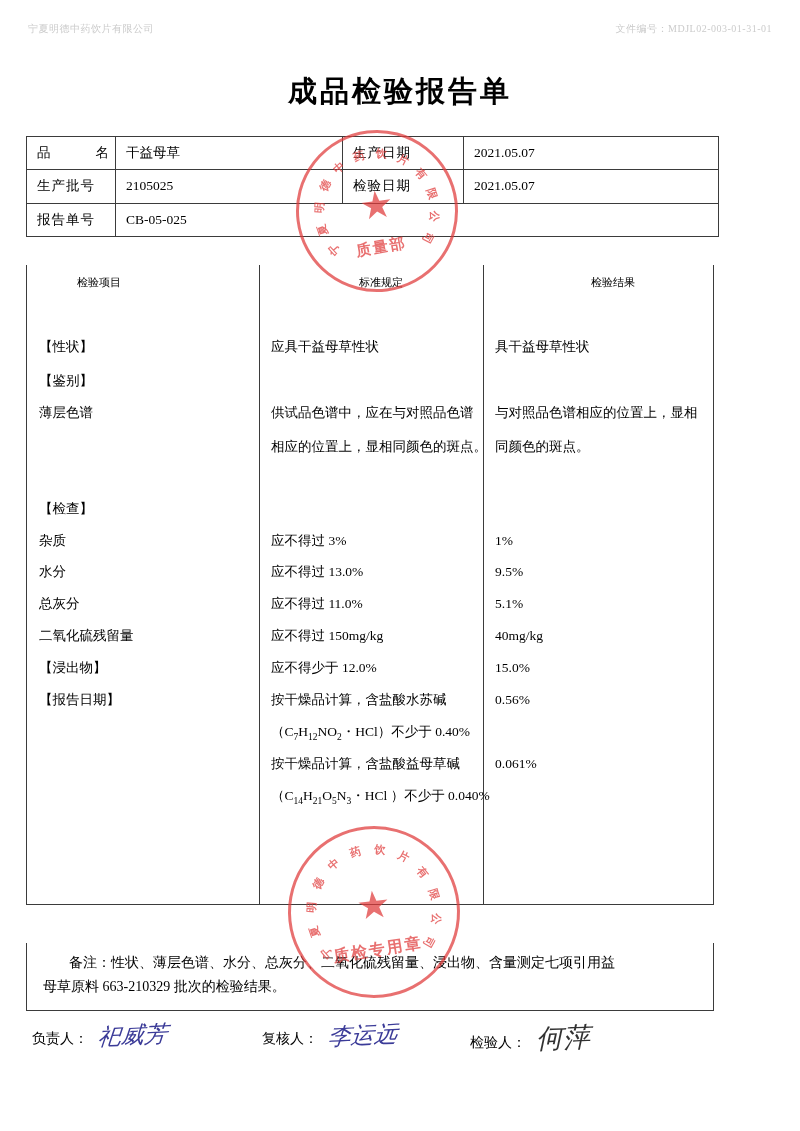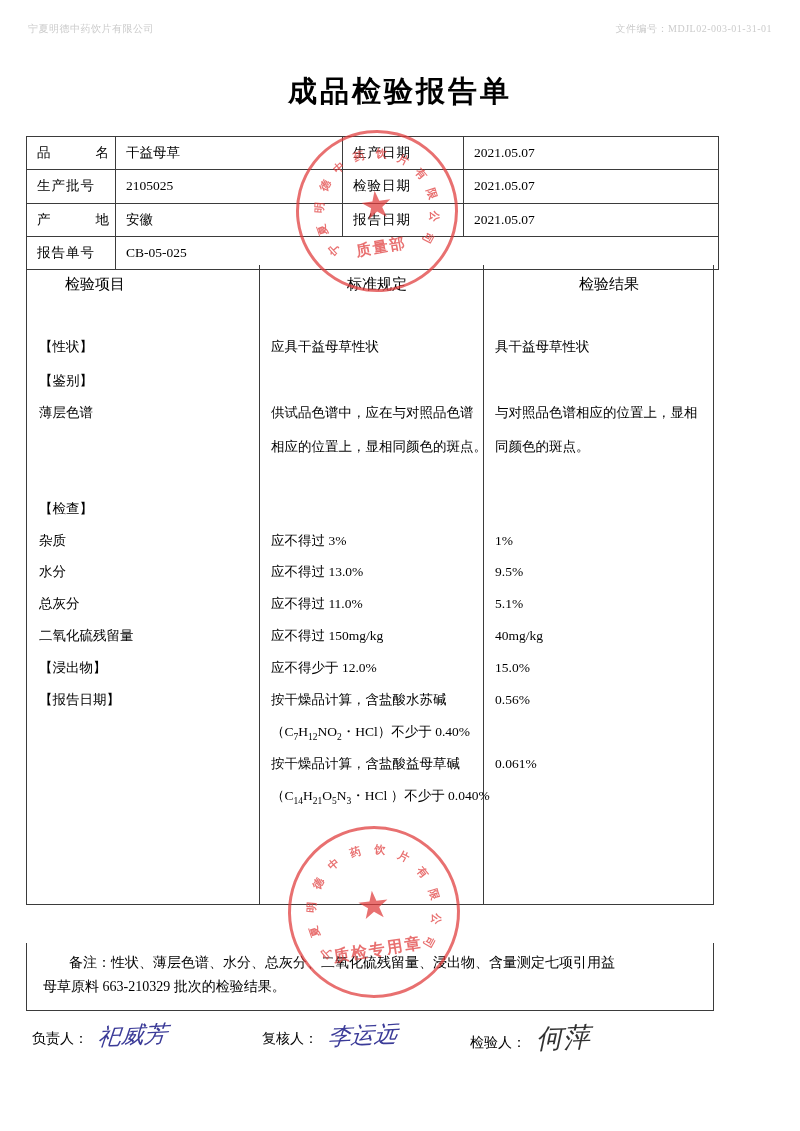--- a/index.html
+++ b/index.html
@@ -103,24 +103,24 @@
     bottom: 0;
     width: 0;
     border-left: 1px solid #3b3b3b;
   }
   .vline.v1 { left: 232px; }
   .vline.v2 { left: 456px; }
 
   .res-head {
     position: absolute;
     top: 10px;
-    left: 0;
+    left: 12px;
     width: 100%;
     height: 24px;
-    font-size: 15px;
+    font-size: 11px;
   }
   .res-head span {
     position: absolute;
     white-space: nowrap;
   }
   .rh1 { left: 38px; }
   .rh2 { left: 320px; }
   .rh3 { left: 552px; }
 
   .rows {
@@ -296,34 +296,20 @@
     </tr>
     <tr class="h-row">
       <td>
             <div class="cell lbl-narrow">生产批号</div>
           </td>
       <td>
             <div class="cell">2105025</div>
           </td>
       <td>
             <div class="cell lbl-narrow">检验日期</div>
-          </td>
-      <td>
-            <div class="cell">2021.05.07</div>
-          </td>
-    </tr>
-    <tr class="h-row">
-      <td>
-            <div class="cell lbl">产　　地</div>
-          </td>
-      <td>
-            <div class="cell">安徽</div>
-          </td>
-      <td>
-            <div class="cell lbl-narrow">报告日期</div>
           </td>
       <td>
             <div class="cell">2021.05.07</div>
           </td>
     </tr>
     <tr class="h-row">
       <td>
             <div class="cell lbl-narrow">报告单号</div>
           </td>
       <td colspan="3">

